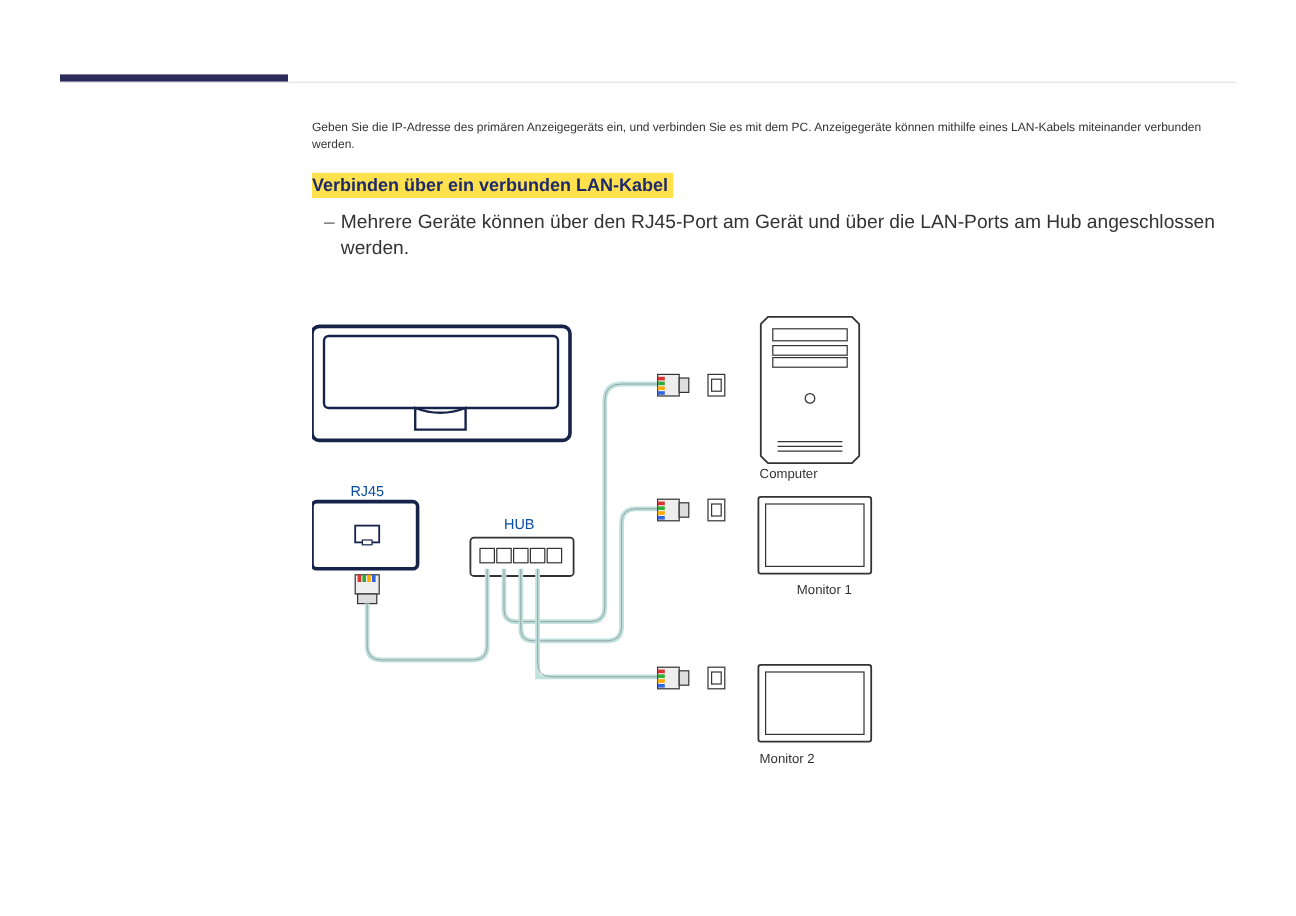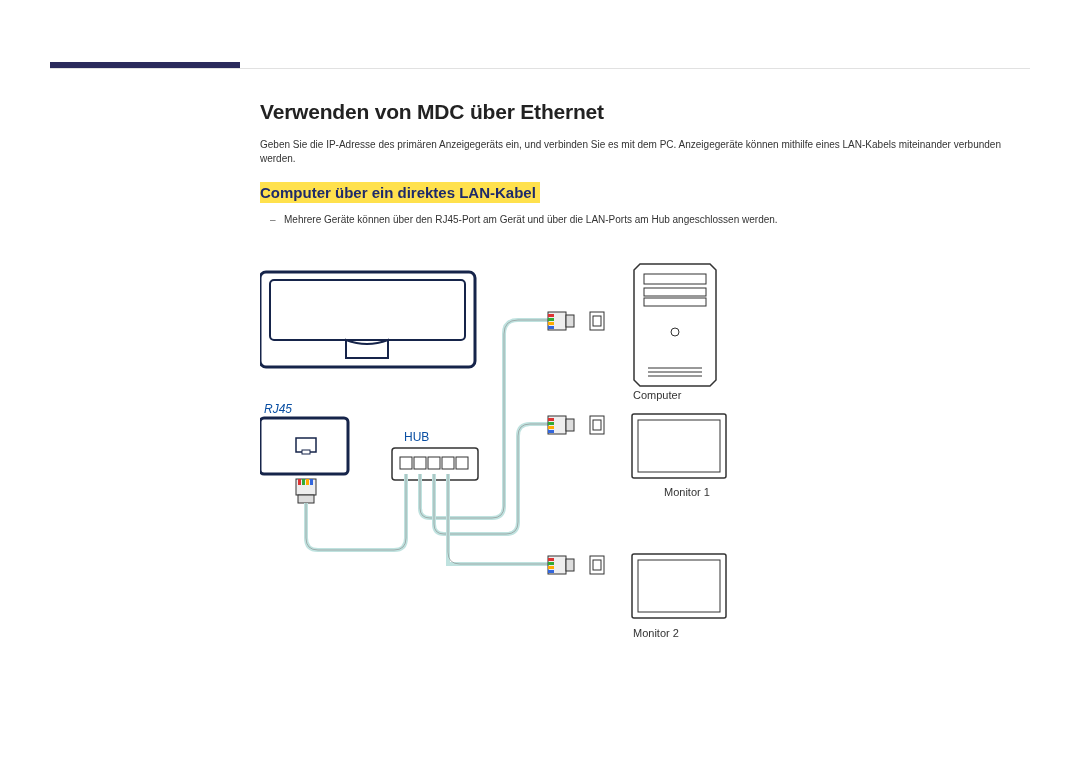--- a/index.html
+++ b/index.html
@@ -50,21 +50,21 @@
   .subtitle {
     font-size: 15px;
     font-weight: bold;
     color: #1e2a6a;
     background: #ffe14d;
     display: inline-block;
     padding: 2px 4px 2px 0;
     margin-bottom: 10px;
   }
   .bullet {
-    font-size: 10px;
+    font-size: 16px;
     color: #333;
     line-height: 1.4;
     margin-bottom: 6px;
     padding-left: 14px;
     position: relative;
     margin-left: 10px;
   }
   .bullet::before {
     content: "–";
     position: absolute;
@@ -89,30 +89,29 @@
   .lbl-rj45 { color: #0a4fa3; font-size: 12px; }
   .lbl-hub { color: #0a4fa3; font-size: 12px; }
 </style>
 </head>
 <body>
 
 <div class="topbar"></div>
 <div class="topline"></div>
 
 <div class="content">
-  <div class="title">Verwenden von MDC über Ethernet</div>
   <div class="paragraph">Geben Sie die IP-Adresse des primären Anzeigegeräts ein, und verbinden Sie es mit dem PC. Anzeigegeräte können mithilfe eines LAN-Kabels miteinander verbunden werden.</div>
-  <div class="subtitle">Computer über ein direktes LAN-Kabel</div>
+  <div class="subtitle">Verbinden über ein verbunden LAN-Kabel</div>
   <div class="bullet">Mehrere Geräte können über den RJ45-Port am Gerät und über die LAN-Ports am Hub angeschlossen werden.</div>
 </div>
 
 <div class="diagram-wrap">
 
-  <div class="lbl lbl-rj45" style="left:4px; top:148px;font-style:italic;">RJ45</div>
-  <div class="lbl lbl-hub" style="left:144px; top:176px;">HUB</div>
+  <div class="lbl lbl-rj45" style="left:32px; top:148px;">RJ45</div>
+  <div class="lbl lbl-hub" style="left:160px; top:176px;">HUB</div>
   <div class="lbl" style="left:373px; top:135px;">Computer</div>
   <div class="lbl" style="left:373px; top:232px;padding-left:31px;">Monitor 1</div>
   <div class="lbl" style="left:373px; top:373px;">Monitor 2</div>
 
   <svg viewBox="0 0 520 420">
 
     <rect x="0" y="18" width="215" height="95" rx="6" fill="none" stroke="#16244a" stroke-width="3"></rect>
     <rect x="10" y="26" width="195" height="60" rx="4" fill="none" stroke="#16244a" stroke-width="2"></rect>
     <path d="M 86 86 L 86 104 L 128 104 L 128 86 Q 107 94 86 86 Z" fill="none" stroke="#16244a" stroke-width="2"></path>
 

